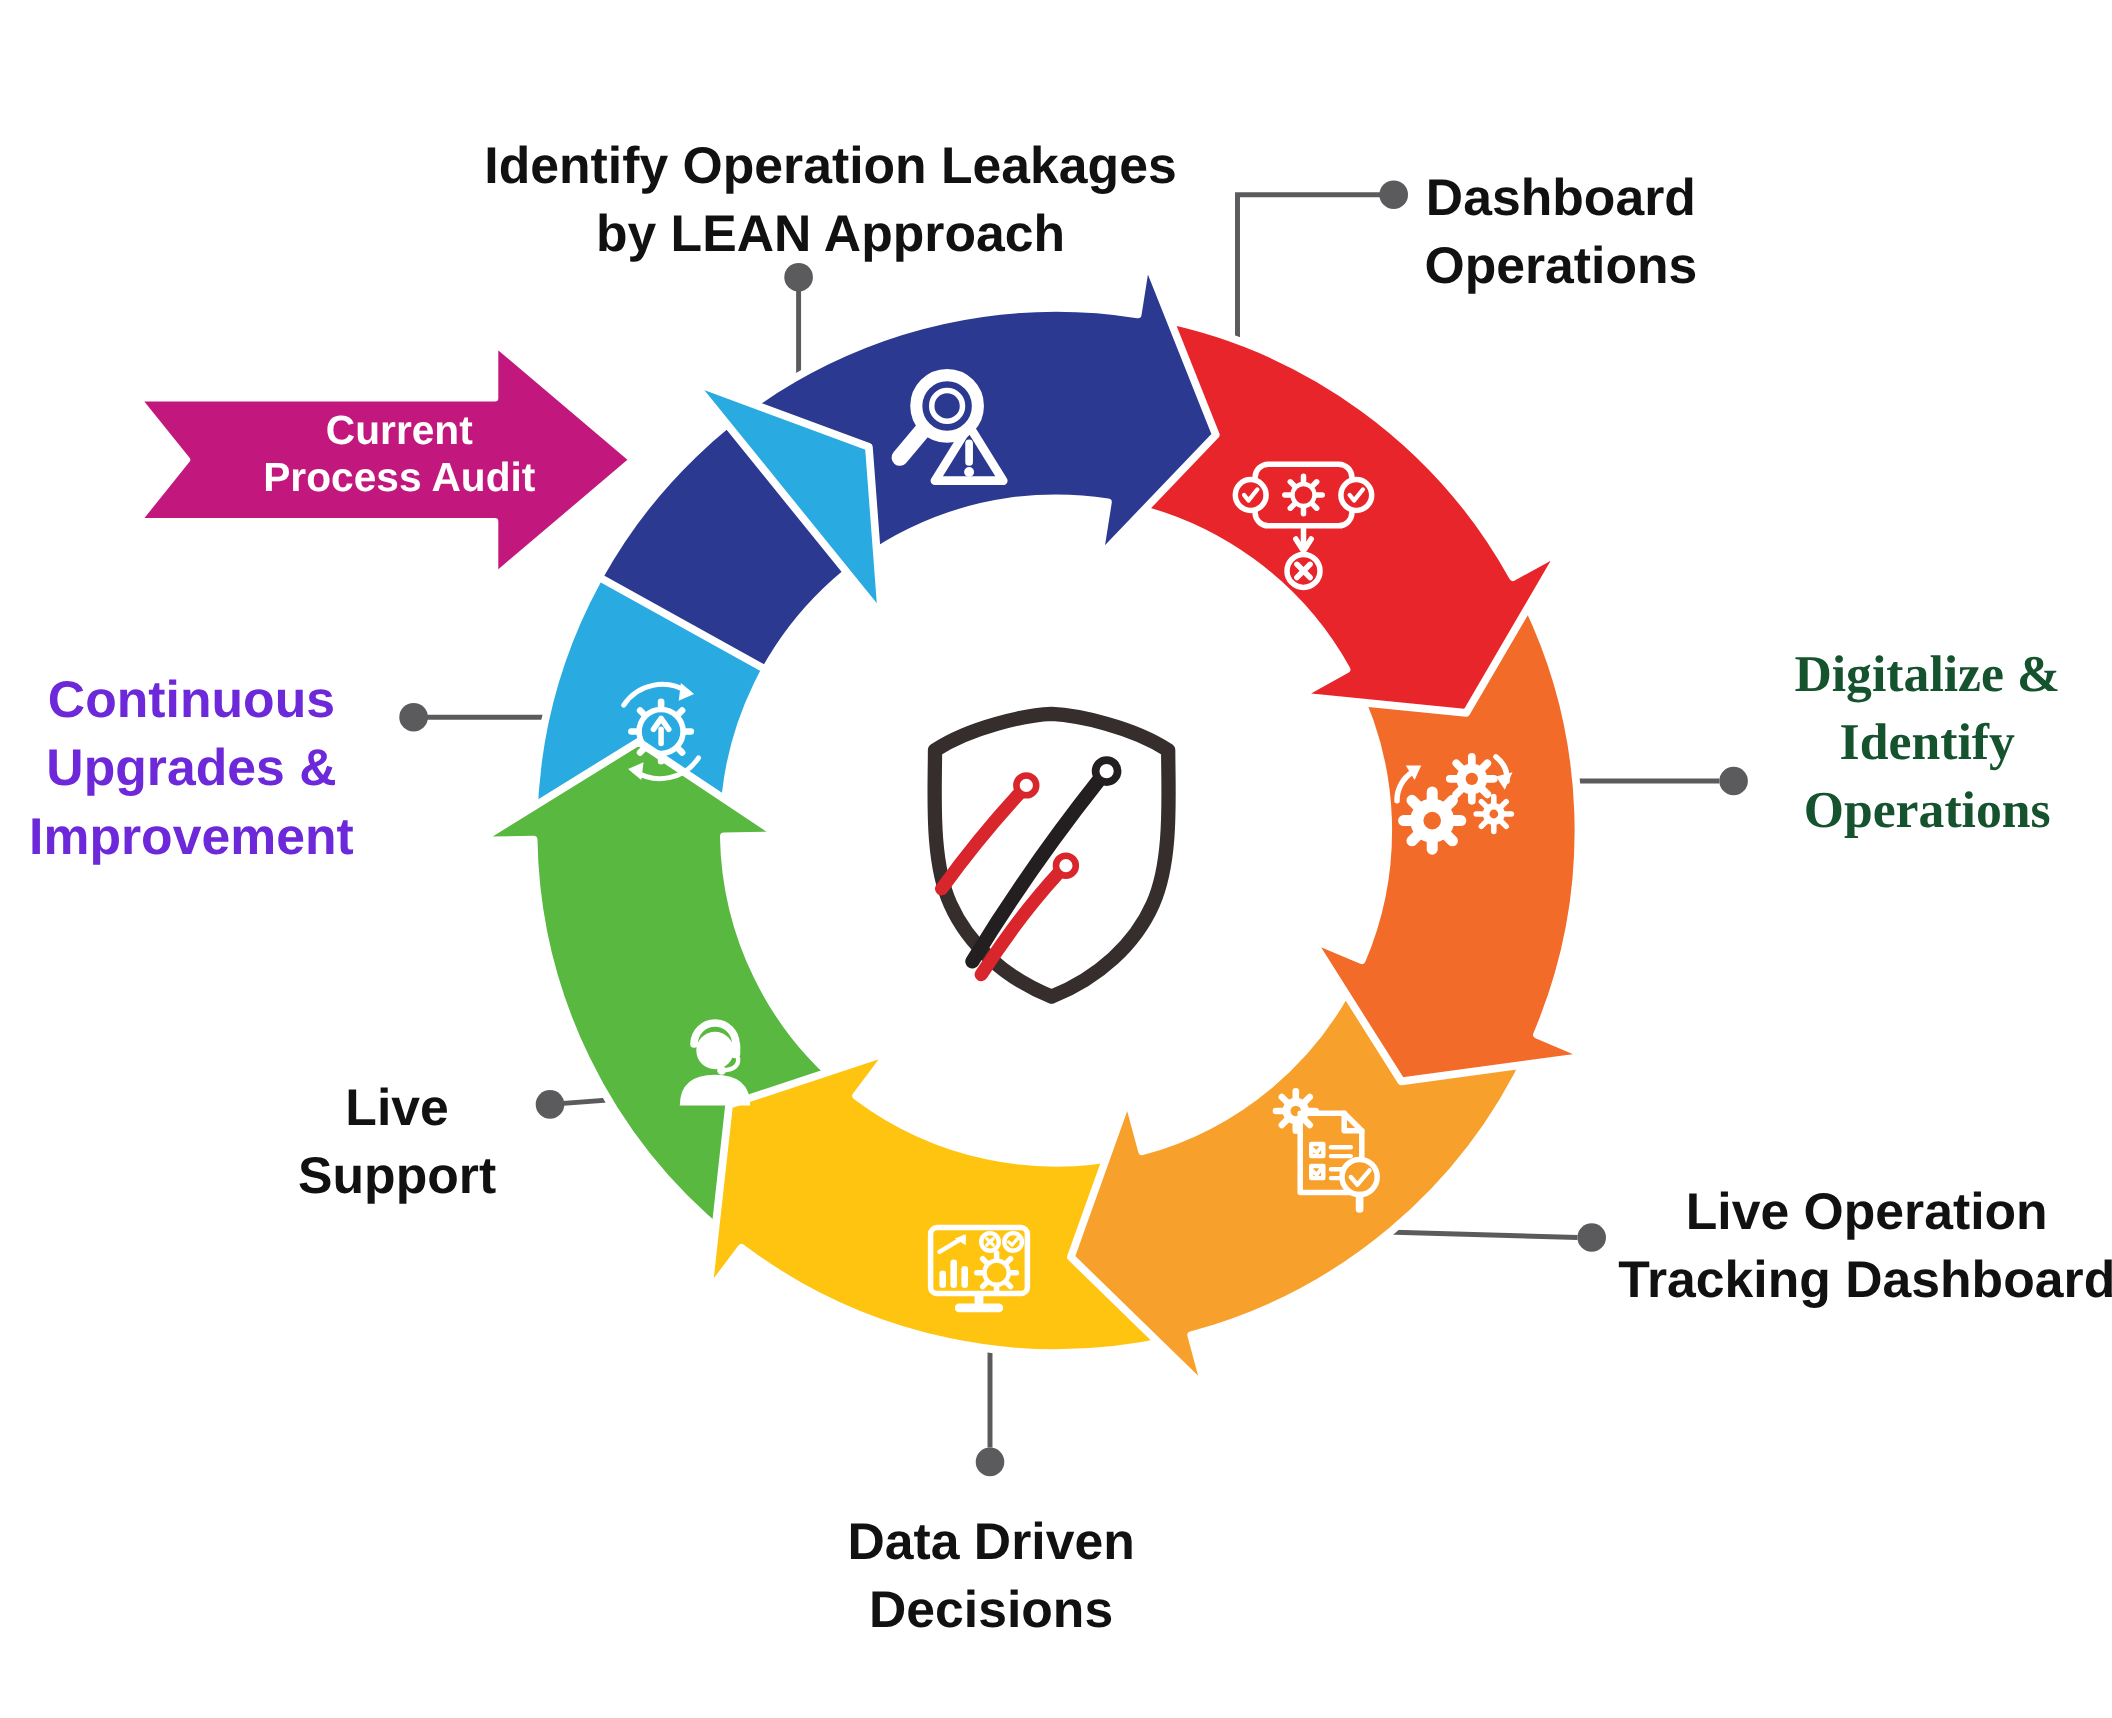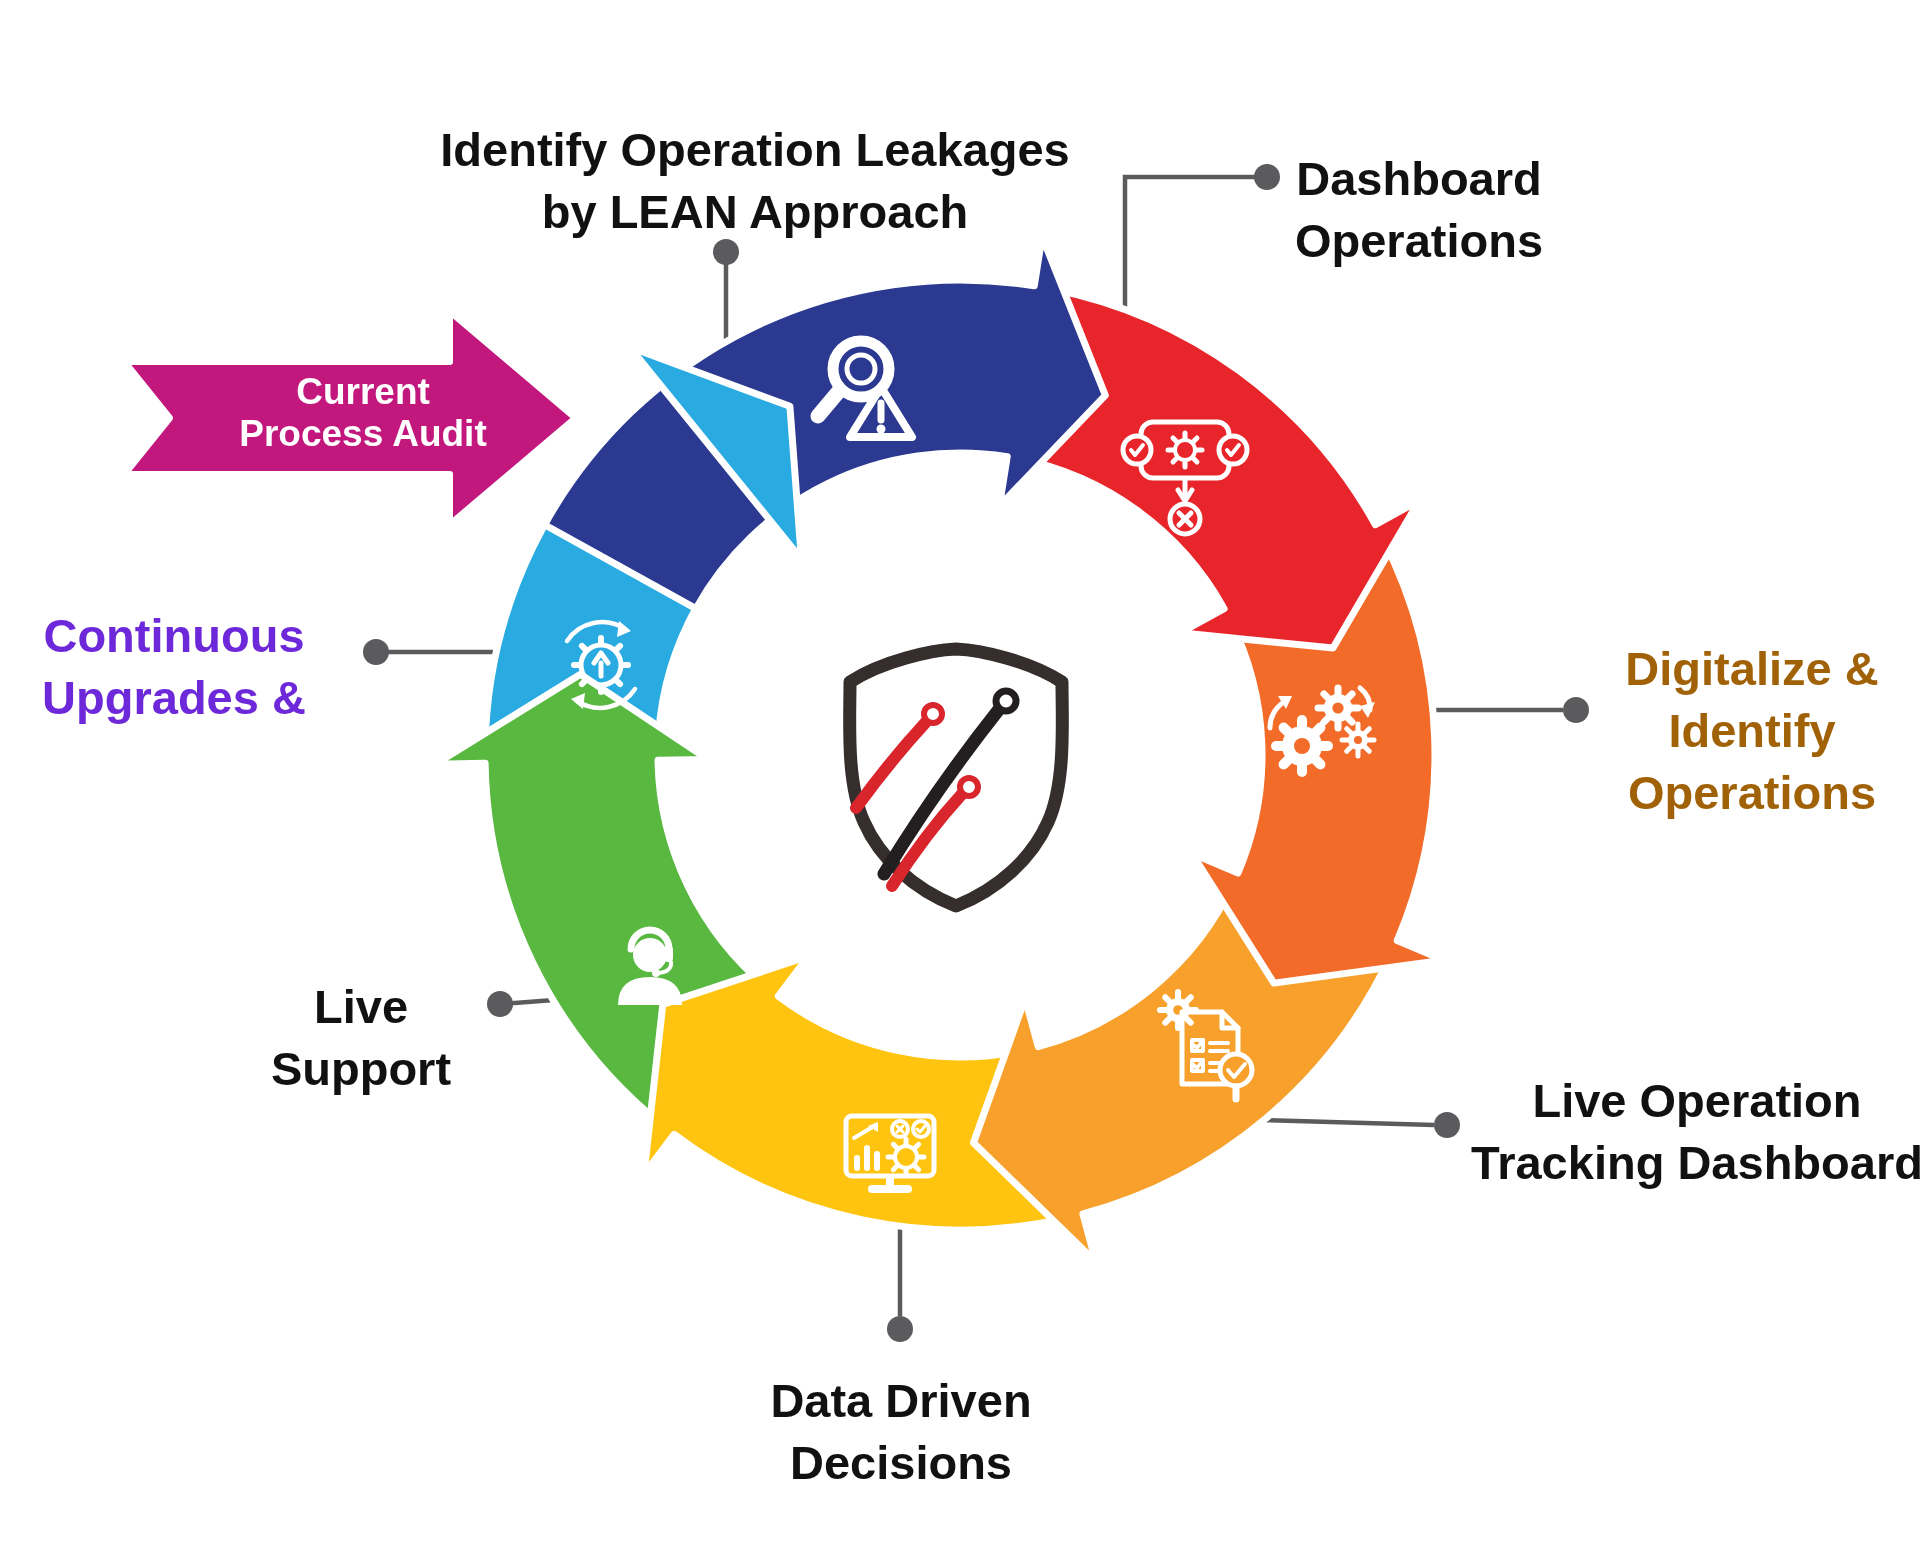--- a/index.html
+++ b/index.html
@@ -215,21 +215,21 @@
   <div class="step-label" style="left: 715px; top: 119px; color: rgb(17, 17, 17); margin-left: 40px;">
     <span>Identify Operation Leakages</span>
     <span>by LEAN Approach</span>
   </div>
 
   <div class="step-label" style="left: 1419px; top: 148px; color: rgb(17, 17, 17);">
     <span>Dashboard</span>
     <span>Operations</span>
   </div>
 
-  <div class="step-label" style="left: 1752px; top: 638px; color: #a16207;">
+  <div class="step-label" style="left: 1752px; top: 582px; color: #14532d; font-family: Liberation Serif, serif;">
     <span>Digitalize &amp;</span>
     <span>Identify</span>
     <span>Operations</span>
   </div>
 
   <div class="step-label" style="left: 1697px; top: 1070px; color: rgb(17, 17, 17);">
     <span>Live Operation</span>
     <span>Tracking Dashboard</span>
   </div>
 
@@ -239,20 +239,21 @@
   </div>
 
   <div class="step-label" style="left: 361px; top: 976px; color: rgb(17, 17, 17);">
     <span>Live</span>
     <span>Support</span>
   </div>
 
   <div class="step-label" style="left: 174px; top: 605px; color: #6d28d9;">
     <span>Continuous</span>
     <span>Upgrades &amp;</span>
+    <span>Improvement</span>
   </div>
 
   <div class="entry-label" style="left:315px;top:371px;">
     <span>Current</span>
     <span>Process Audit</span>
   </div>
 
 </div>
 
 </body></html>

